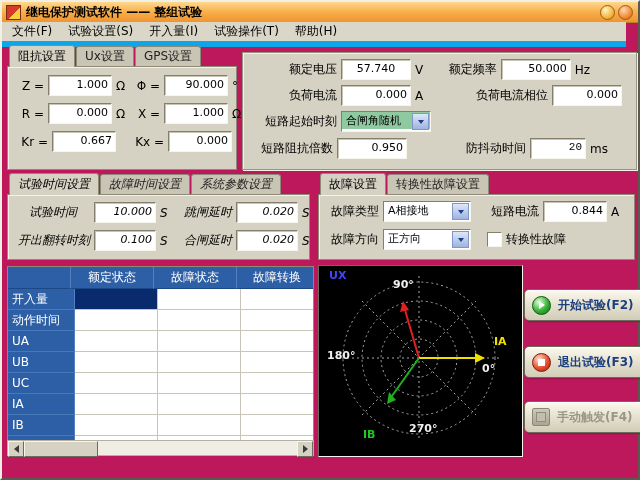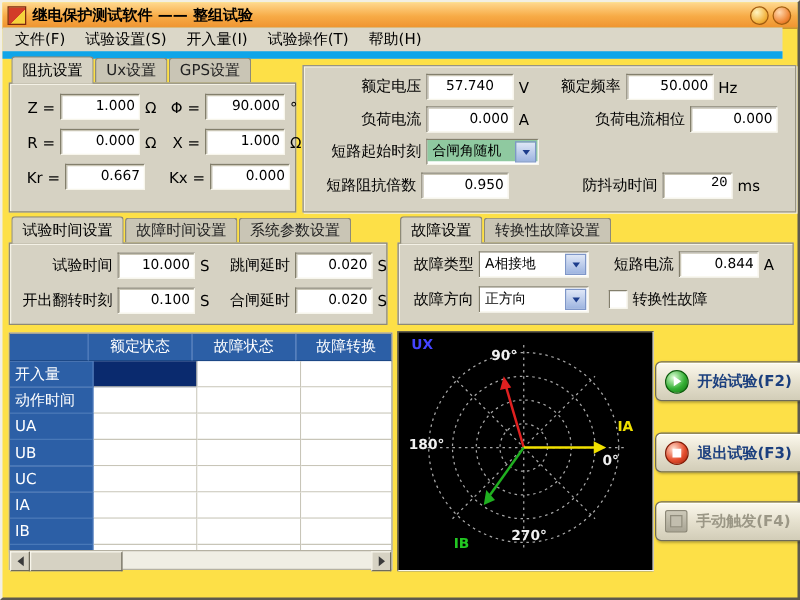--- a/index.html
+++ b/index.html
@@ -1,18 +1,18 @@
 <!DOCTYPE html>
 <html><head>
 <meta charset="utf-8">
 <style>
   html,body{margin:0;padding:0;}
   body{width:640px;height:480px;position:relative;overflow:hidden;
        font-family:"DejaVu Sans","Liberation Sans",sans-serif;font-size:12px;color:#000;background:#808080;}
-  .window{position:absolute;inset:0;background:#fde047;
+  .window{position:absolute;inset:0;background:#be185d;
           border-top:2px solid #f2efe4;border-left:2px solid #f2efe4;
           border-right:2px solid #5c594e;border-bottom:2px solid #5c594e;}
 
   
   .titlebar{position:absolute;left:0;top:0;right:0;height:20px;display:flex;align-items:center;
             background:linear-gradient(180deg,#ffd88e 0%,#f7ab46 55%,#ef9430 100%);
             border-bottom:1px solid #b97f2a;}
   .app-icon{width:13px;height:13px;margin:0 5px 0 4px;flex:none;
             background:linear-gradient(135deg,#d23c28 0 55%,#f5d23c 55% 100%);border:1px solid #7c2a10;}
   .title{font-weight:bold;white-space:nowrap;}
@@ -188,29 +188,29 @@
       <span class="lbl" style="width:84px;">短路阻抗倍数</span>
       <span class="field" style="width:62px;">0.950</span>
     </div>
     <div class="fgroup" style="right:28px;top:86px;padding-left:16px;">
       <span class="lbl">防抖动时间</span>
       <span class="field" style="width:48px;font-family:Liberation Mono, monospace;">20</span>
       <span class="unit">ms</span>
     </div>
   </div>
 
-  <div class="panel" style="left:5px;top:172px;width:303px;height:86px;">
+  <div class="panel" style="left:5px;top:172px;width:303px;height:86px;font-style:italic;">
     <div class="tabstrip">
       <div class="tab active">试验时间设置</div>
       <div class="tab">故障时间设置</div>
       <div class="tab">系统参数设置</div>
     </div>
     <div class="panel-body">
       <div class="fgroup" style="left:8px;top:8px;">
-        <span class="lbl" style="width:74px;">试验时间</span>
+        <span class="lbl" style="width:74px;text-align:center;">试验时间</span>
         <span class="field" style="width:54px;">10.000</span>
         <span class="unit">S</span>
         <span class="lbl" style="width:58px;">跳闸延时</span>
         <span class="field" style="width:54px;">0.020</span>
         <span class="unit">S</span>
       </div>
       <div class="fgroup" style="left:8px;top:36px;">
         <span class="lbl" style="width:74px;">开出翻转时刻</span>
         <span class="field" style="width:54px;">0.100</span>
         <span class="unit">S</span>

